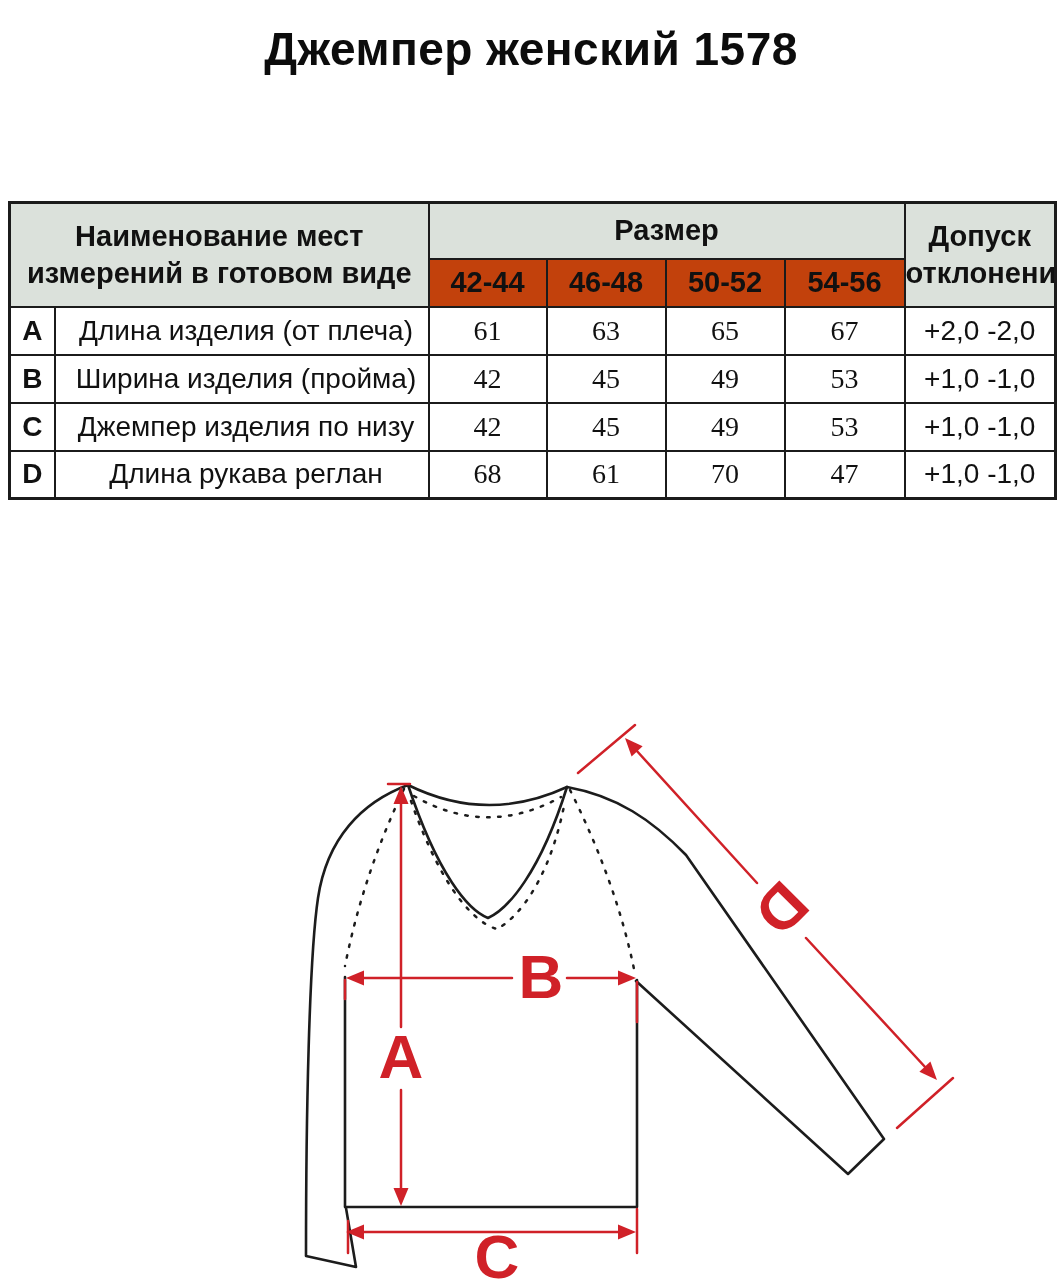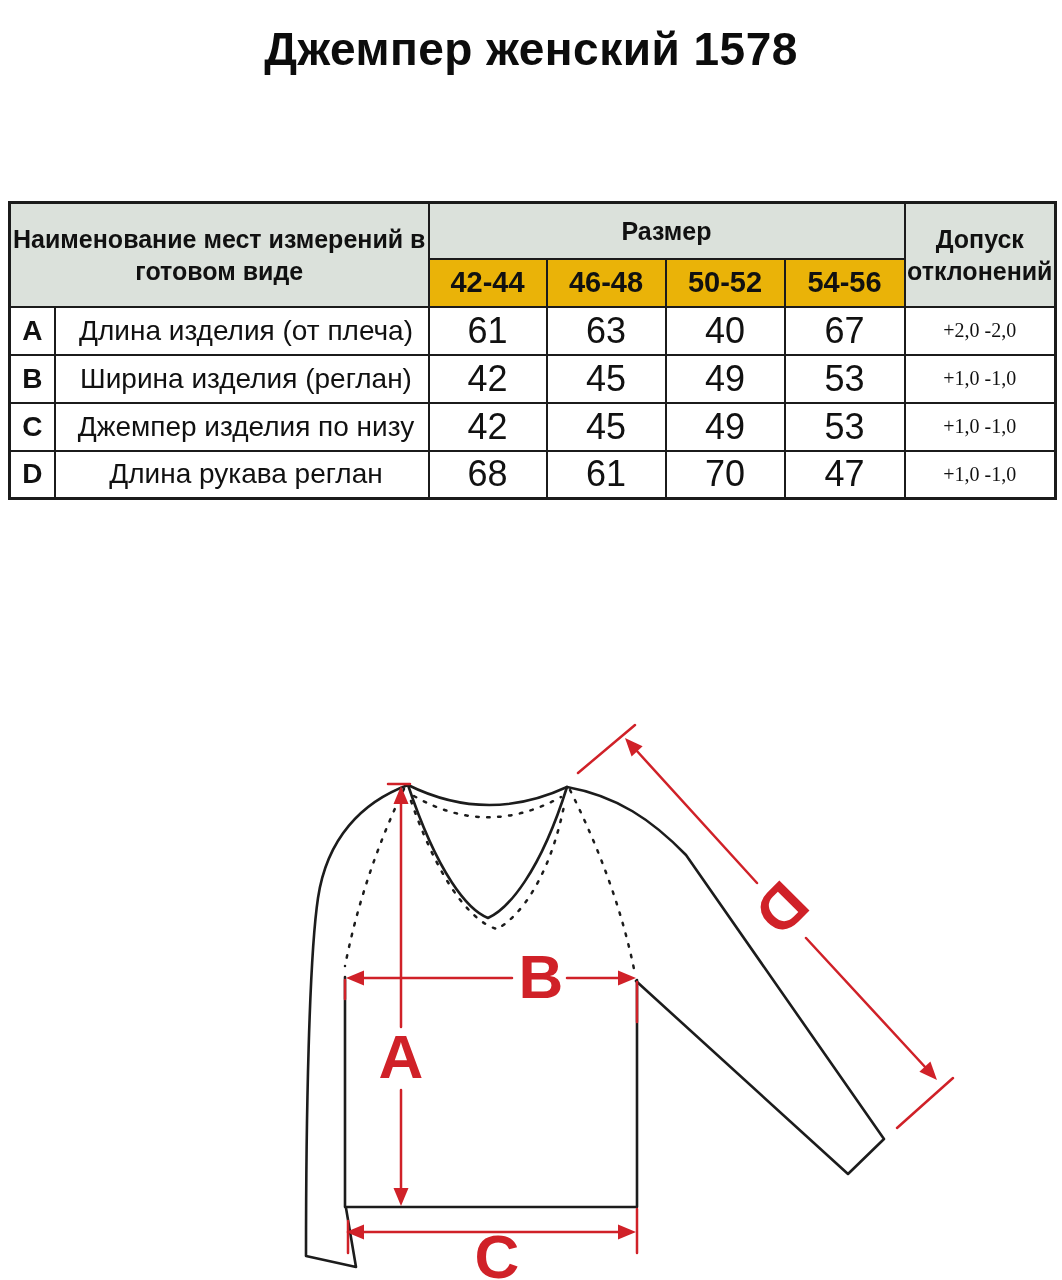--- a/index.html
+++ b/index.html
@@ -33,35 +33,35 @@
   table.size-table td {
     border:2px solid #1b1b1b;
     text-align:center;
     vertical-align:middle;
     padding:0;
     overflow:hidden;
   }
   .hdr {
     background:#dbe1db;
     font-weight:bold;
-    font-size:25px;
+    font-size:29px;
     line-height:1.28;
   }
   tr.hdr-row-1 { height:56px; }
   tr.hdr-row-2 { height:48px; }
   tr.measure-row { height:48px; }
   .size-cell {
-    background:#eab308;
+    background:#c2410c;
     font-weight:bold;
     font-size:29px;
   }
   .letter-cell { font-weight:bold; font-size:28px; }
   .name-cell   { text-align:center; padding-left:9px !important; font-size:28px; }
-  .val-cell    { font-size:36px; }
-  .tol-cell    { font-size:20px;font-family:Liberation Serif, serif; }
+  .val-cell    { font-size:28px;font-family:Liberation Serif, serif; }
+  .tol-cell    { font-size:28px; }
   svg.diagram {
     position:absolute;
     top:690px; left:0;
   }
   svg text.dim-label {
     font-family:"Liberation Sans", sans-serif;
     font-size:62px;
     font-weight:bold;
     fill:#d02128;
   }
@@ -92,27 +92,27 @@
         <td class="size-cell">42-44</td>
         <td class="size-cell">46-48</td>
         <td class="size-cell">50-52</td>
         <td class="size-cell">54-56</td>
       </tr>
       <tr class="measure-row">
         <td class="letter-cell">A</td>
         <td class="name-cell">Длина изделия (от плеча)</td>
         <td class="val-cell">61</td>
         <td class="val-cell">63</td>
-        <td class="val-cell">40</td>
+        <td class="val-cell">65</td>
         <td class="val-cell">67</td>
         <td class="tol-cell">+2,0 -2,0</td>
       </tr>
       <tr class="measure-row">
         <td class="letter-cell">B</td>
-        <td class="name-cell">Ширина изделия (реглан)</td>
+        <td class="name-cell">Ширина изделия (пройма)</td>
         <td class="val-cell">42</td>
         <td class="val-cell">45</td>
         <td class="val-cell">49</td>
         <td class="val-cell">53</td>
         <td class="tol-cell">+1,0 -1,0</td>
       </tr>
       <tr class="measure-row">
         <td class="letter-cell">C</td>
         <td class="name-cell">Джемпер изделия по низу</td>
         <td class="val-cell">42</td>

